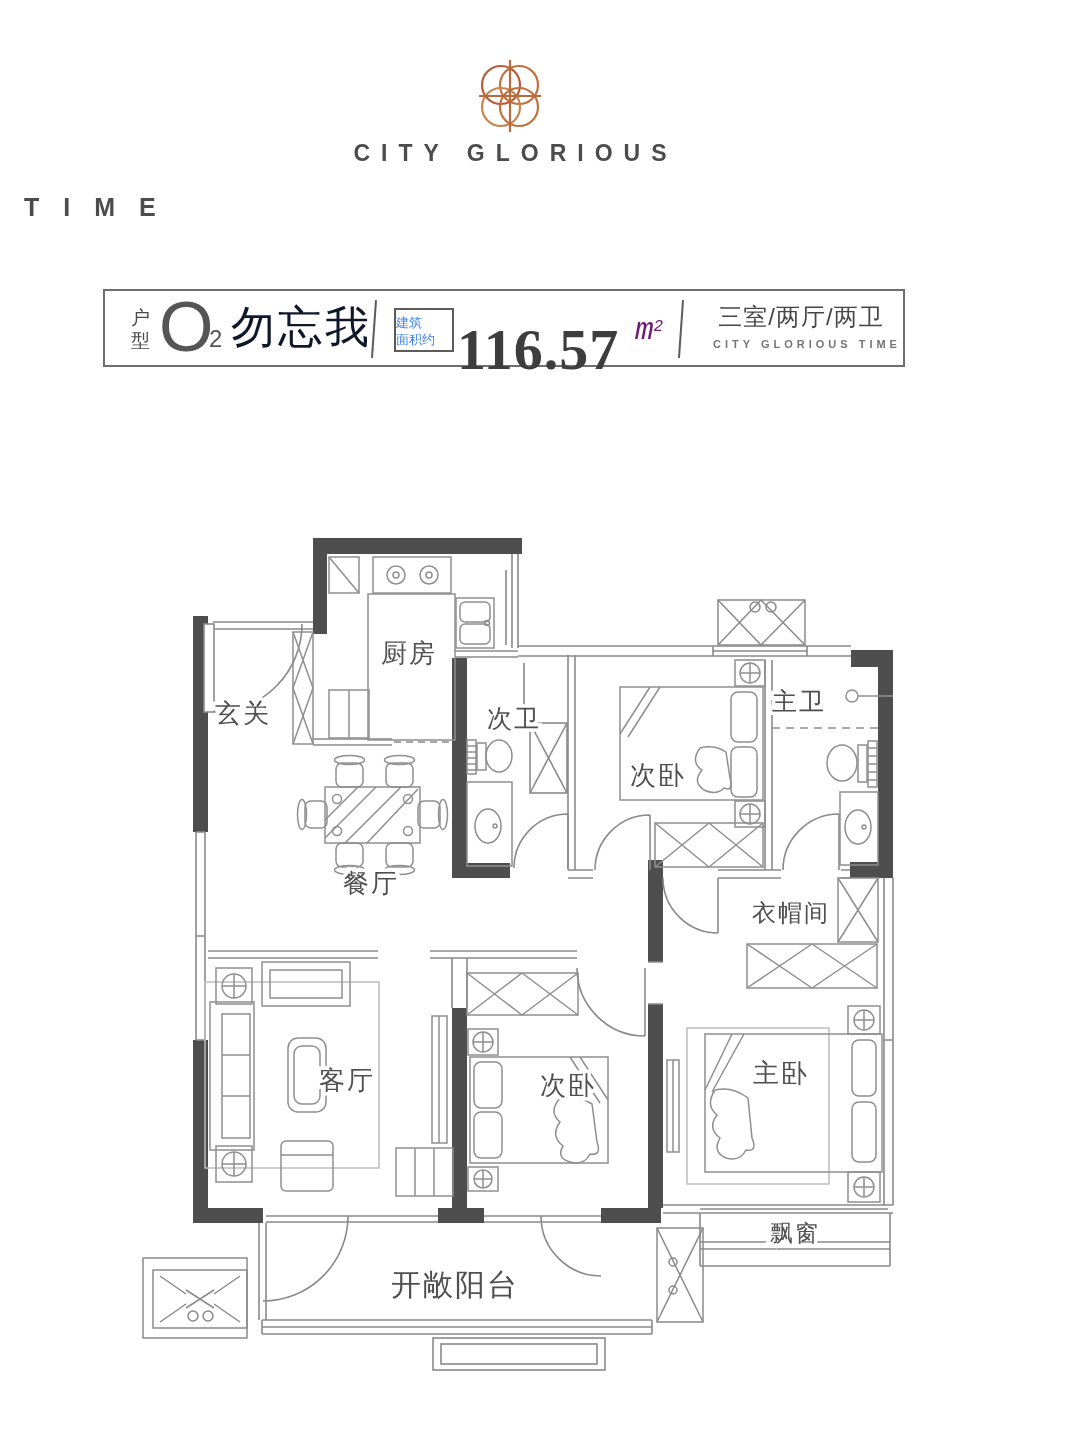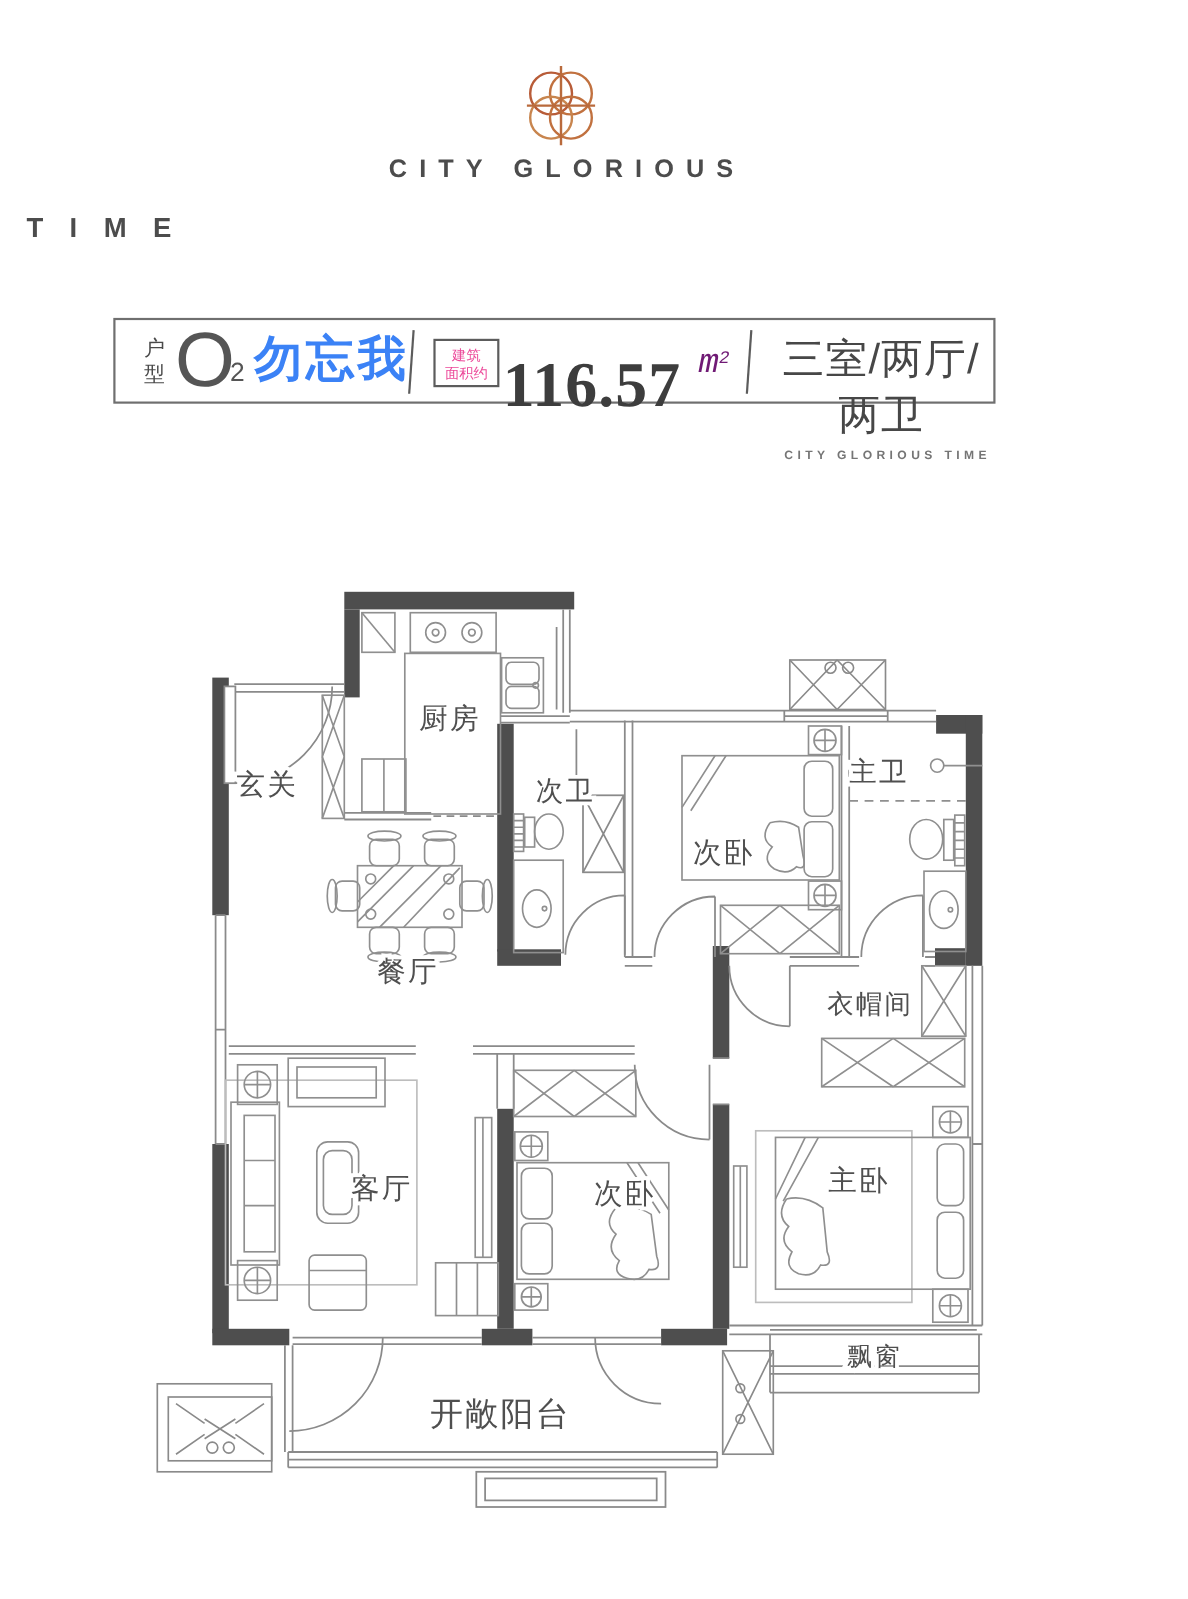--- a/index.html
+++ b/index.html
@@ -12,32 +12,32 @@
           font-size:23px;letter-spacing:11px;text-indent:11px;font-weight:700;color:#4c4c4c;}
   .brand2{position:absolute;left:0;top:182px;width:1020px;
           font-size:25px;letter-spacing:24px;text-indent:24px;font-weight:700;color:#4c4c4c;margin-top:11px;}
 
   
   .bar{position:absolute;left:103px;top:289px;width:802px;height:78px;border:2px solid #6f6f6f;box-sizing:border-box;}
   .bar *{box-sizing:border-box;}
   .u-label{position:absolute;left:26px;top:15px;font-size:19px;line-height:23px;color:#4a4a4a;}
   .u-code{position:absolute;left:54px;top:-10px;font-size:70px;font-weight:400;color:#555;line-height:92px;}
   .u-sub{position:absolute;left:104px;top:34px;font-size:24px;color:#555;}
-  .u-name{position:absolute;left:126px;top:6px;font-size:44px;font-weight:700;letter-spacing:3px;color:#3b82f6;line-height:60px;}
+  .u-name{position:absolute;left:126px;top:6px;font-size:44px;font-weight:400;letter-spacing:3px;color:#0f172a;line-height:60px;}
   .div1{position:absolute;left:268px;top:9px;width:2px;height:58px;background:#5c5c5c;transform:rotate(4deg);}
   .div2{position:absolute;left:575px;top:9px;width:2px;height:58px;background:#5c5c5c;transform:rotate(4deg);}
   .a-box{position:absolute;left:289px;top:17px;width:60px;height:44px;border:2px solid #5c5c5c;
-         text-align:center;font-size:13px;line-height:17px;padding-top:4px;color:#ec4899;}
+         font-size:13px;line-height:17px;padding-top:4px;color:#3b82f6;}
   .a-num{position:absolute;left:352px;top:-8px;font-family:"Liberation Serif","DejaVu Serif",serif;
          font-size:58px;font-weight:700;color:#3d3d3d;line-height:78px;letter-spacing:1px;margin-top:28px;}
   .a-unit{position:absolute;left:530px;top:22px;font-family:Liberation Mono, monospace;color:#701a75;}
   .a-unit i{font-size:31px;}
   .a-unit sup{font-size:16px;vertical-align:8px;font-style:italic;}
   .r-blk{position:absolute;left:596px;top:10px;width:200px;text-align:center;}
-  .r-cn{font-size:38px;color:#474747;letter-spacing:1px;font-weight:400;}
+  .r-cn{font-size:24px;color:#474747;letter-spacing:1px;font-weight:400;}
   .r-en{margin-top:5px;font-size:11px;letter-spacing:4px;color:#757575;font-weight:700;margin-left:12px;}
 
   
   .plan{position:absolute;left:140px;top:515px;width:880px;height:890px;}
   .plan text{font-family:"Liberation Sans","DejaVu Sans",sans-serif;fill:#4f4f4f;
              text-anchor:middle;letter-spacing:2px;paint-order:stroke;stroke:#ffffff;stroke-width:7px;}
 </style>
 </head>
 <body>
 

